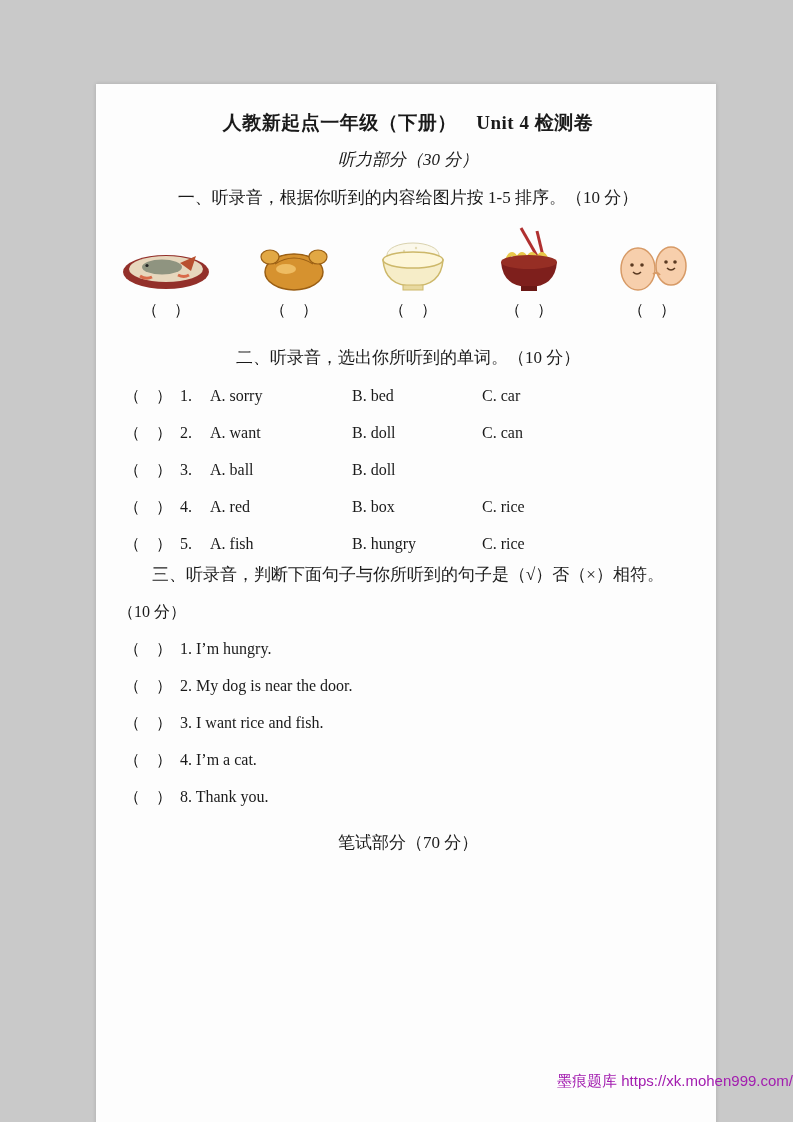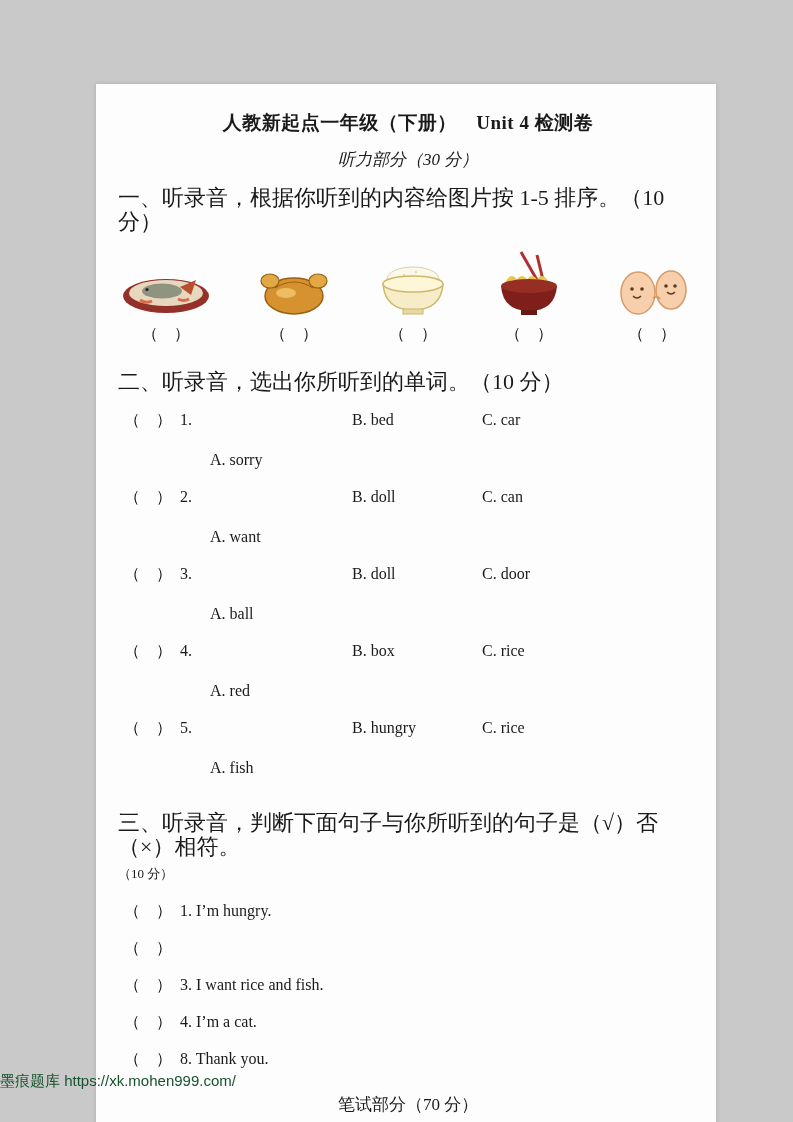--- a/index.html
+++ b/index.html
@@ -26,65 +26,66 @@
     letter-spacing:0.5px;
   }
   .center-head {
     text-align:center;
     font-size:17px;
     line-height:24px;
     margin-top:12px;
     font-style:italic;
   }
   .q-heading {
-    font-size:22px;
+    font-size:17px;
     line-height:24px;
     margin-top:14px;
+    text-align:center;
   }
   .q-heading.gap-lg { margin-top:26px; }
-  .q-heading.gap-md { margin-top:32px; }
+  .q-heading.gap-md { margin-top:8px; }
   .score-line {
-    font-size:13px;
+    font-size:16px;
     line-height:23px;
-    margin-top:3px;
+    margin-top:13px;
   }
   .images {
     display:flex;
     justify-content:space-between;
     align-items:flex-end;
     margin-top:16px;
     padding:0 2px;
   }
   .img-col { display:flex; flex-direction:column; align-items:center; }
   .bracket-under { margin-top:6px; font-size:16px; line-height:20px; }
   .row {
     display:flex;
     margin-top:14px;
     font-size:16px;
     line-height:23px;
     padding-left:6px;
   }
   .br { width:56px; flex:0 0 auto; }
   .num { width:30px; flex:0 0 auto; }
-  .colA { width:142px; flex:0 0 auto;margin-top:40px; }
+  .colA { width:142px; flex:0 0 auto; }
   .colB { width:130px; flex:0 0 auto; }
   .colC { flex:1; }
   .written-head {
     text-align:center;
     font-size:17px;
     line-height:24px;
     margin-top:23px;
   }
   .footer {
     position:absolute;
     left:0; right:0;
     top:1072px;
-    text-align:left;
+    text-align:right;
     font-size:15px;
-    color:#14532d;
+    color:#a21caf;
     font-family:"Liberation Sans","DejaVu Sans",sans-serif;
   }
   svg { display:block; }
 </style>
 </head>
 <body>
 
 <div class="sheet">
 
   <div class="title">人教新起点一年级（下册）　Unit 4 检测卷</div>
@@ -175,21 +176,20 @@
     <span class="num">2.</span>
     <span class="colA">A. want</span>
     <span class="colB">B. doll</span>
     <span class="colC">C. can</span>
   </div>
   <div class="row">
     <span class="br">（　）</span>
     <span class="num">3.</span>
     <span class="colA">A. ball</span>
     <span class="colB">B. doll</span>
-    <span class="colC">C. door</span>
   </div>
   <div class="row">
     <span class="br">（　）</span>
     <span class="num">4.</span>
     <span class="colA">A. red</span>
     <span class="colB">B. box</span>
     <span class="colC">C. rice</span>
   </div>
   <div class="row">
     <span class="br">（　）</span>
@@ -201,20 +201,21 @@
 
   <div class="q-heading gap-md">三、听录音，判断下面句子与你所听到的句子是（√）否（×）相符。</div>
   <div class="score-line">（10 分）</div>
 
   <div class="row">
     <span class="br">（　）</span>
     <span>1. I’m hungry.</span>
   </div>
   <div class="row">
     <span class="br">（　）</span>
+    <span>2. My dog is near the door.</span>
   </div>
   <div class="row">
     <span class="br">（　）</span>
     <span>3. I want rice and fish.</span>
   </div>
   <div class="row">
     <span class="br">（　）</span>
     <span>4. I’m a cat.</span>
   </div>
   <div class="row">

